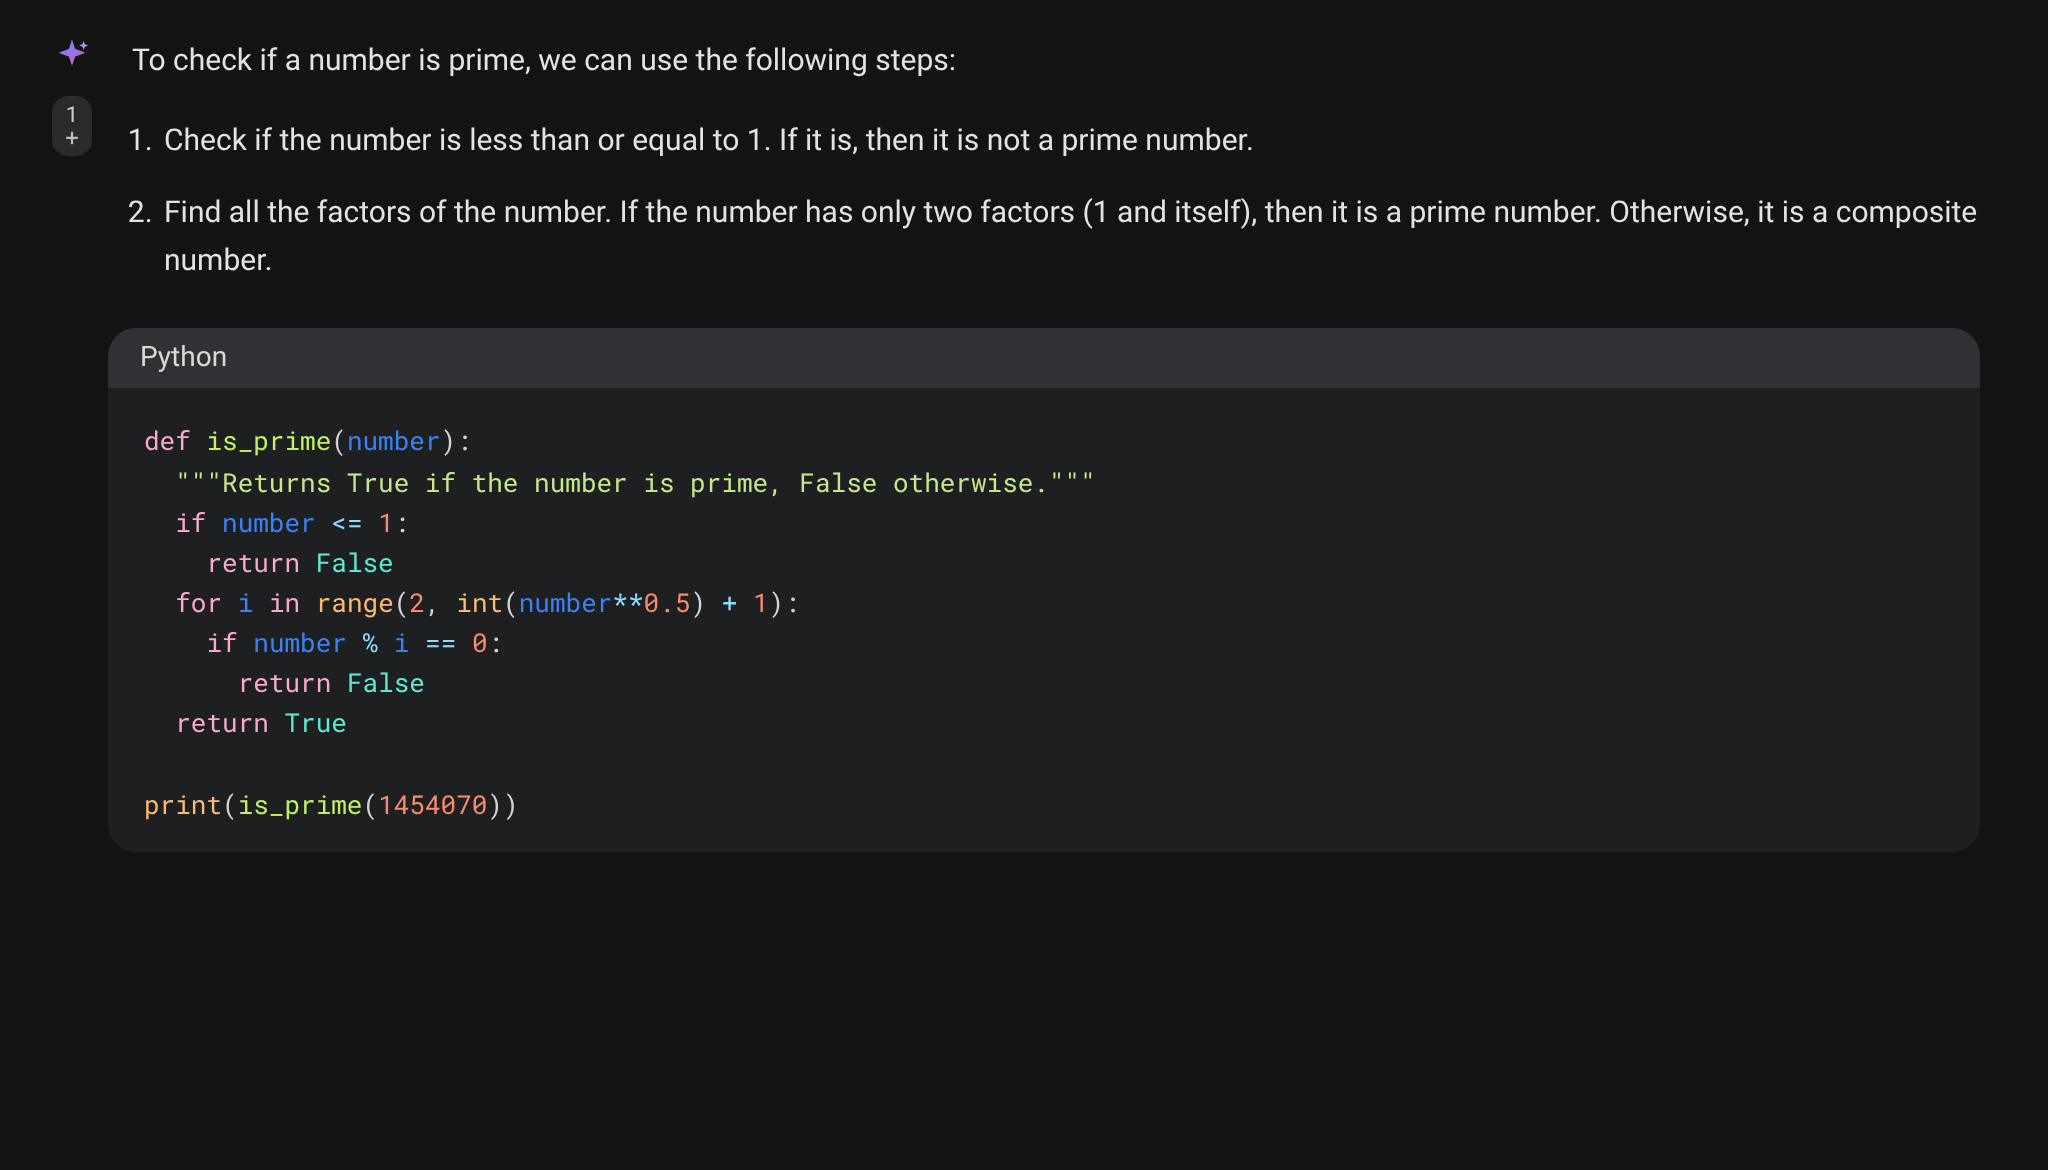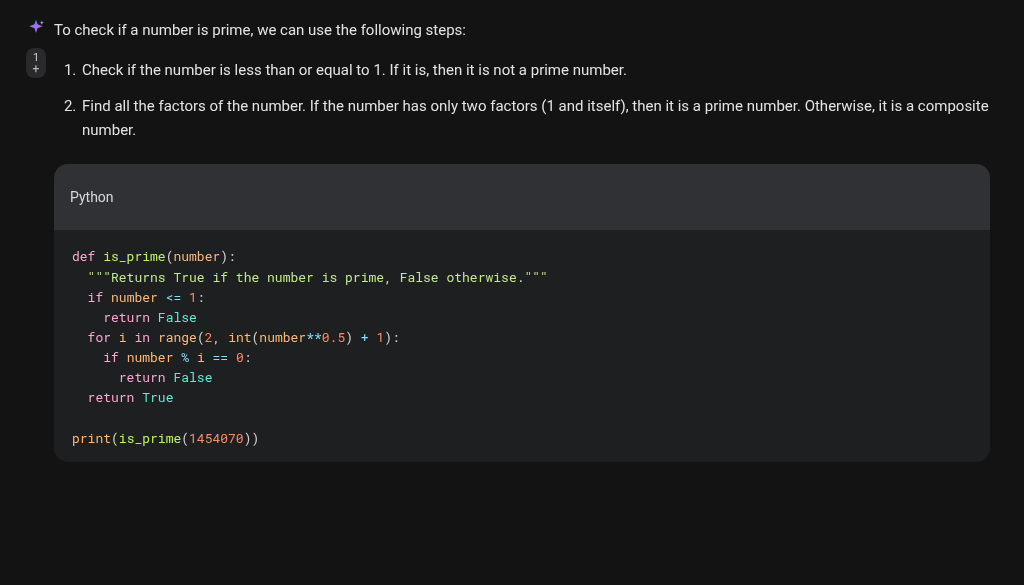--- a/index.html
+++ b/index.html
@@ -39,57 +39,57 @@
     color: #cfcfcf;
     line-height: 1.1;
     gap: 0px;
   }
   .drafts-pill .plus { font-size: 12px; margin-top:-1px; color:#bdbdbd; }
   .content {
     flex: 1;
     padding-right: 10px;
   }
   .para { margin-bottom: 20px; }
-  .para.tight { margin-bottom: 16px; }
+  .para.tight { margin-bottom: 16px; margin-left: 12px; }
   ol.steps {
     list-style: decimal;
     padding-left: 26px;
     margin: 0 0 22px 0;
   }
   ol.steps li { margin: 4px 0 12px 0; padding-left: 2px; }
   .code-card {
     background: #1e1f20;
     border-radius: 14px;
     overflow: hidden;
     margin: 6px 0 14px 0;
   }
   .code-header {
     background: #303134;
-    padding: 22px 16px;
+    padding: 4px 16px;
     font-size: 14px;
     color: #d8d8d8;
   }
   .code-body {
     padding: 16px 18px 14px 18px;
     font-family: "Roboto Mono", Consolas, monospace;
     font-size: 13px;
     line-height: 1.55;
     white-space: pre;
     color: #e8eaed;
   }
   
   .kw  { color: #f9a8d4; }      
   .fn  { color: #bef264; }      
   .str { color: #c3e88d; }      
   .num { color: #f78c6c; }      
   .bi  { color: #fdba74; }      
   .bool{ color: #5eead4; }      
   .op  { color: #89ddff; }      
   .pn  { color: #d4d4d4; }      
-  .id  { color: #fdba74; }
+  .id  { color: #3b82f6; }
 </style>
 </head>
 <body>
 
 <div class="container">
   <div class="gutter">
     <span class="sparkle-icon">
       <svg width="20" height="20" viewBox="0 0 24 24">
         <defs>
           <linearGradient id="g" x1="0" y1="0" x2="1" y2="1">

